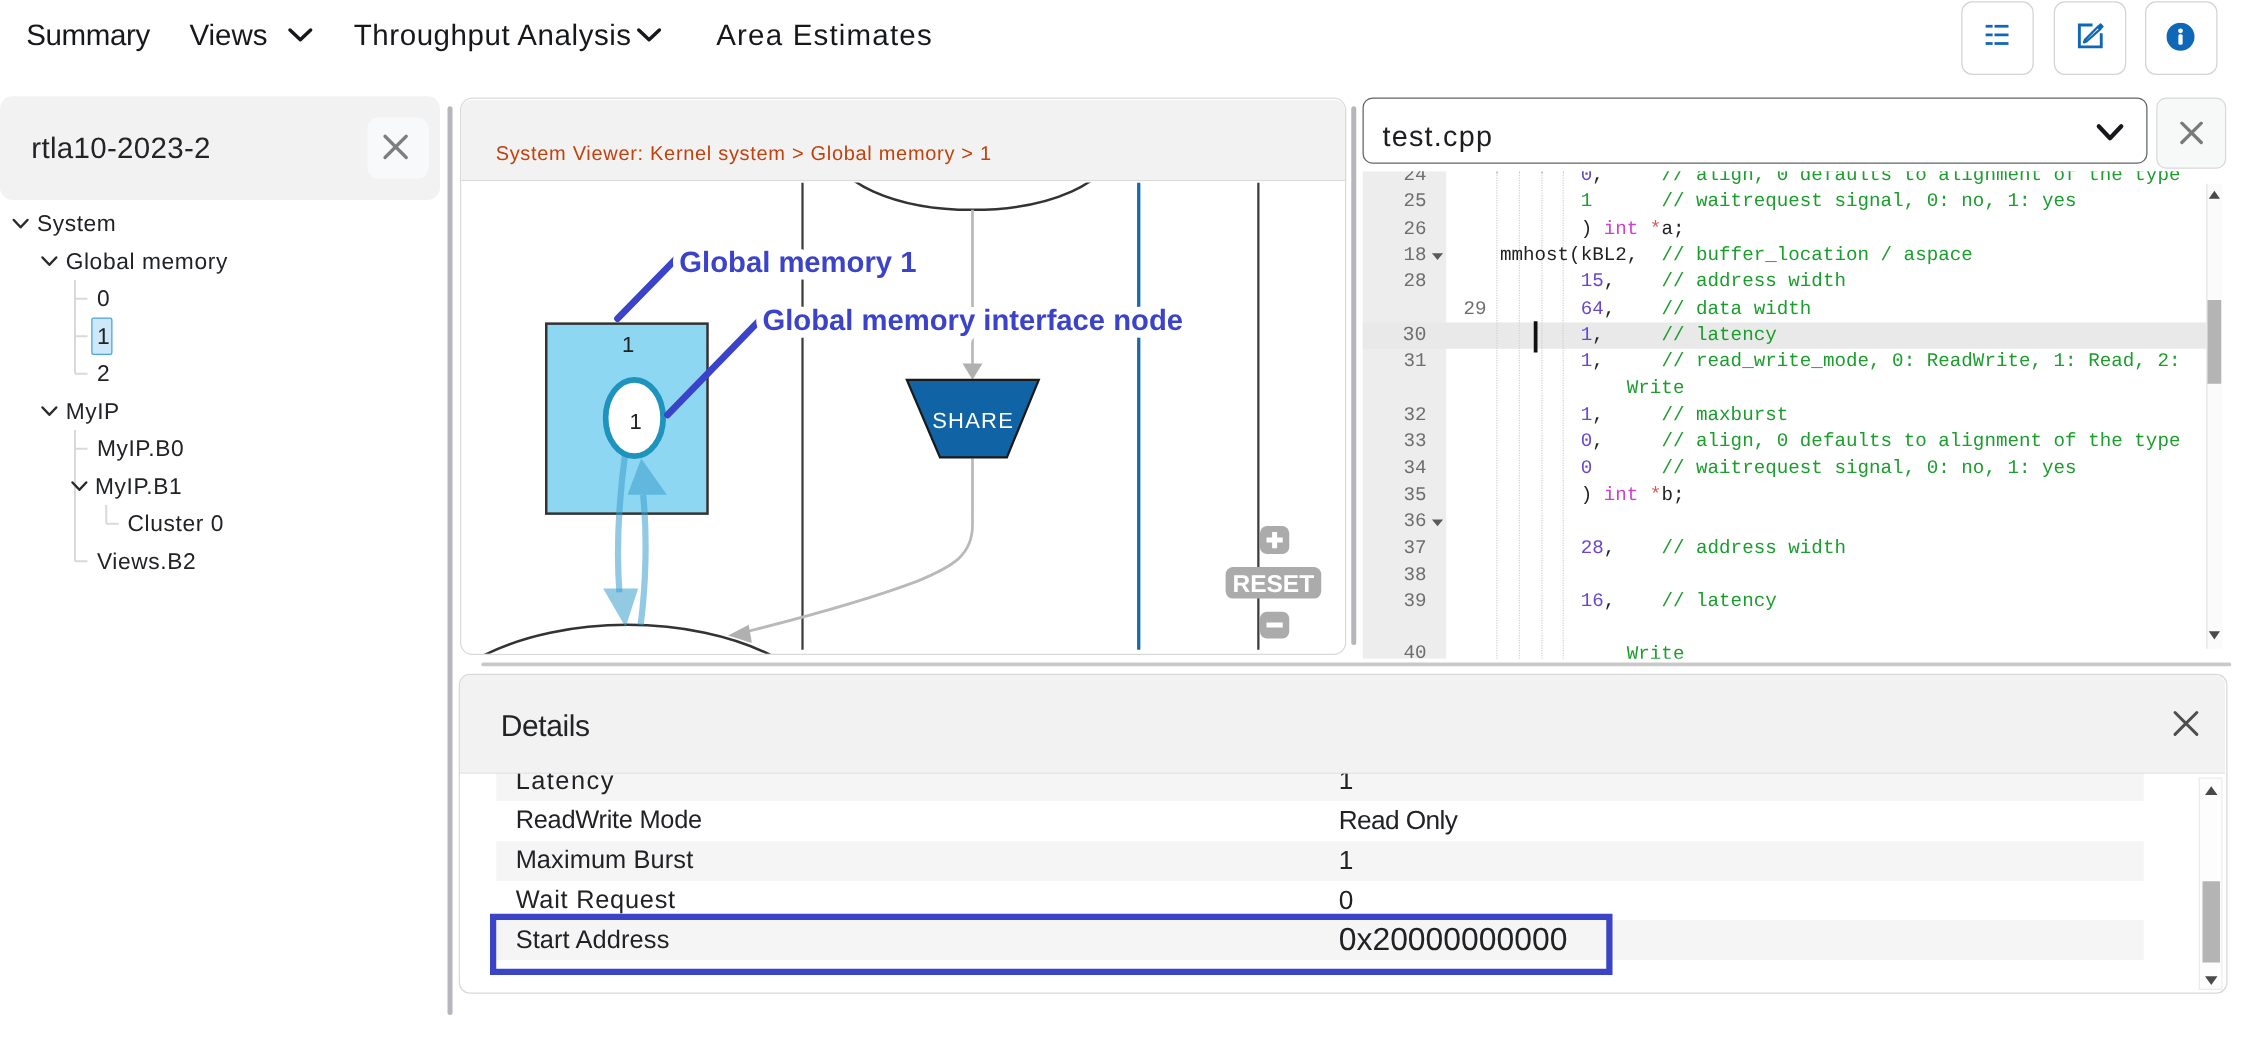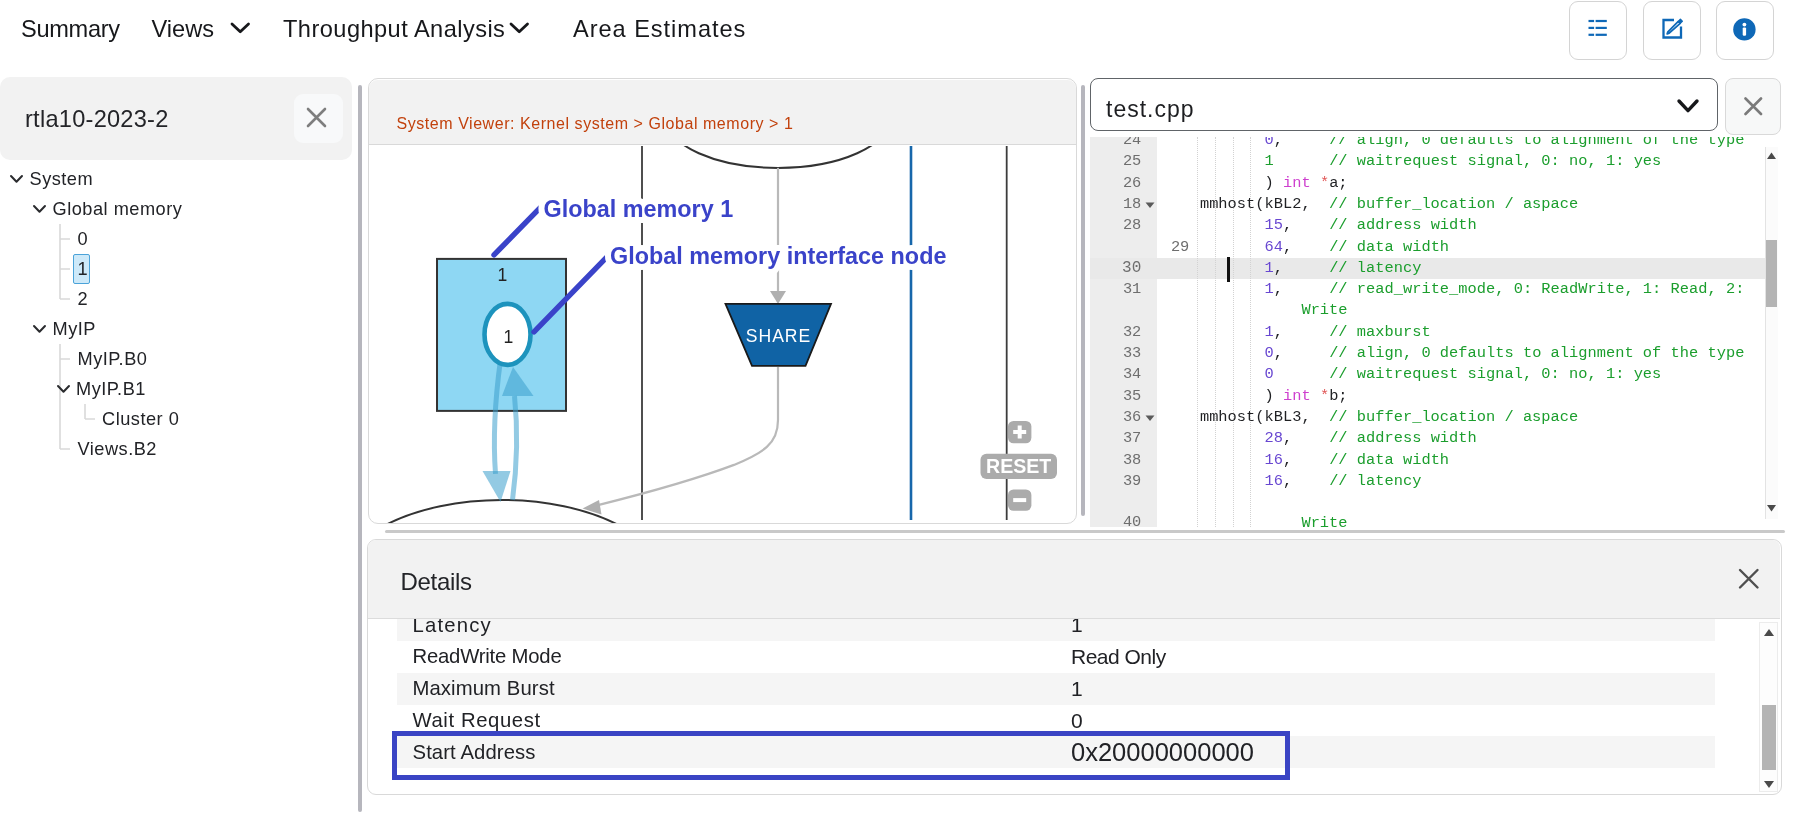--- a/index.html
+++ b/index.html
@@ -149,25 +149,23 @@
 <div class="a pre" style="left:0px;top:206.05px;width:51.3px;height:21.3px;line-height:21.3px;font-family:'Liberation Mono',monospace;font-size:15.35px;color:#6e6e6e;text-align:right;">33</div>
 <div class="a pre" style="left:73.0px;top:206.05px;height:21.3px;line-height:21.3px;font-family:'Liberation Mono',monospace;font-size:15.35px;letter-spacing:0.02px;"><span style="color:#1f2023">           </span><span style="color:#6847d1">0</span><span style="color:#1f2023">,     </span><span style="color:#1b9e2d">// align, 0 defaults to alignment of the type</span></div>
 <div class="a pre" style="left:0px;top:227.35px;width:51.3px;height:21.3px;line-height:21.3px;font-family:'Liberation Mono',monospace;font-size:15.35px;color:#6e6e6e;text-align:right;">34</div>
 <div class="a pre" style="left:73.0px;top:227.35px;height:21.3px;line-height:21.3px;font-family:'Liberation Mono',monospace;font-size:15.35px;letter-spacing:0.02px;"><span style="color:#1f2023">           </span><span style="color:#6847d1">0</span><span style="color:#1f2023">      </span><span style="color:#1b9e2d">// waitrequest signal, 0: no, 1: yes</span></div>
 <div class="a pre" style="left:0px;top:248.65px;width:51.3px;height:21.3px;line-height:21.3px;font-family:'Liberation Mono',monospace;font-size:15.35px;color:#6e6e6e;text-align:right;">35</div>
 <div class="a pre" style="left:73.0px;top:248.65px;height:21.3px;line-height:21.3px;font-family:'Liberation Mono',monospace;font-size:15.35px;letter-spacing:0.02px;"><span style="color:#1f2023">           ) </span><span style="color:#ce3fce">int</span><span style="color:#1f2023"> </span><span style="color:#e05555">*</span><span style="color:#1f2023">b;</span></div>
 <div class="a pre" style="left:0px;top:269.95px;width:51.3px;height:21.3px;line-height:21.3px;font-family:'Liberation Mono',monospace;font-size:15.35px;color:#6e6e6e;text-align:right;">36</div>
 <svg class="a" style="left:54.5px;top:277.95px;" width="10" height="7">
       <path d="M0.5,0.5 L9.5,0.5 L5,6 Z" fill="#5a5a5a"></path>
     </svg>
-<div class="a pre" style="left:73.0px;top:269.95px;height:21.3px;line-height:21.3px;font-family:'Liberation Mono',monospace;font-size:15.35px;letter-spacing:0.02px;"><span style="color:#1f2023">    mmhost(kBL3,  </span><span style="color:#1b9e2d">// buffer_location / aspace</span></div>
 <div class="a pre" style="left:0px;top:291.25px;width:51.3px;height:21.3px;line-height:21.3px;font-family:'Liberation Mono',monospace;font-size:15.35px;color:#6e6e6e;text-align:right;">37</div>
 <div class="a pre" style="left:73.0px;top:291.25px;height:21.3px;line-height:21.3px;font-family:'Liberation Mono',monospace;font-size:15.35px;letter-spacing:0.02px;"><span style="color:#1f2023">           </span><span style="color:#6847d1">28</span><span style="color:#1f2023">,    </span><span style="color:#1b9e2d">// address width</span></div>
 <div class="a pre" style="left:0px;top:312.55px;width:51.3px;height:21.3px;line-height:21.3px;font-family:'Liberation Mono',monospace;font-size:15.35px;color:#6e6e6e;text-align:right;">38</div>
-<div class="a pre" style="left:73.0px;top:312.55px;height:21.3px;line-height:21.3px;font-family:'Liberation Mono',monospace;font-size:15.35px;letter-spacing:0.02px;"><span style="color:#1f2023">           </span><span style="color:#6847d1">16</span><span style="color:#1f2023">,    </span><span style="color:#1b9e2d">// data width</span></div>
 <div class="a pre" style="left:0px;top:333.85px;width:51.3px;height:21.3px;line-height:21.3px;font-family:'Liberation Mono',monospace;font-size:15.35px;color:#6e6e6e;text-align:right;">39</div>
 <div class="a pre" style="left:73.0px;top:333.85px;height:21.3px;line-height:21.3px;font-family:'Liberation Mono',monospace;font-size:15.35px;letter-spacing:0.02px;"><span style="color:#1f2023">           </span><span style="color:#6847d1">16</span><span style="color:#1f2023">,    </span><span style="color:#1b9e2d">// latency</span></div>
 <div class="a pre" style="left:0px;top:355.15px;width:51.3px;height:21.3px;line-height:21.3px;font-family:'Liberation Mono',monospace;font-size:15.35px;color:#6e6e6e;text-align:right;margin-top:20px;">40</div>
 <div class="a pre" style="left:73.0px;top:376.45px;height:21.3px;line-height:21.3px;font-family:'Liberation Mono',monospace;font-size:15.35px;letter-spacing:0.02px;"><span style="color:#1b9e2d">               Write</span></div>
 <div class="a" style="left:137px;top:120.4px;width:2.6px;height:25px;background:#111;"></div>
 </div>
 <div class="a" style="left:1764.5px;top:147px;width:13.5px;height:372px;background:#fbfbfb;border-left:1px solid #e3e3e3;"></div>
 <svg class="a" style="left:1766px;top:151px;" width="11" height="11">
     <path d="M1,8 L5.5,1.5 L10,8 Z" fill="#4a4a4a"></path>
   </svg>

